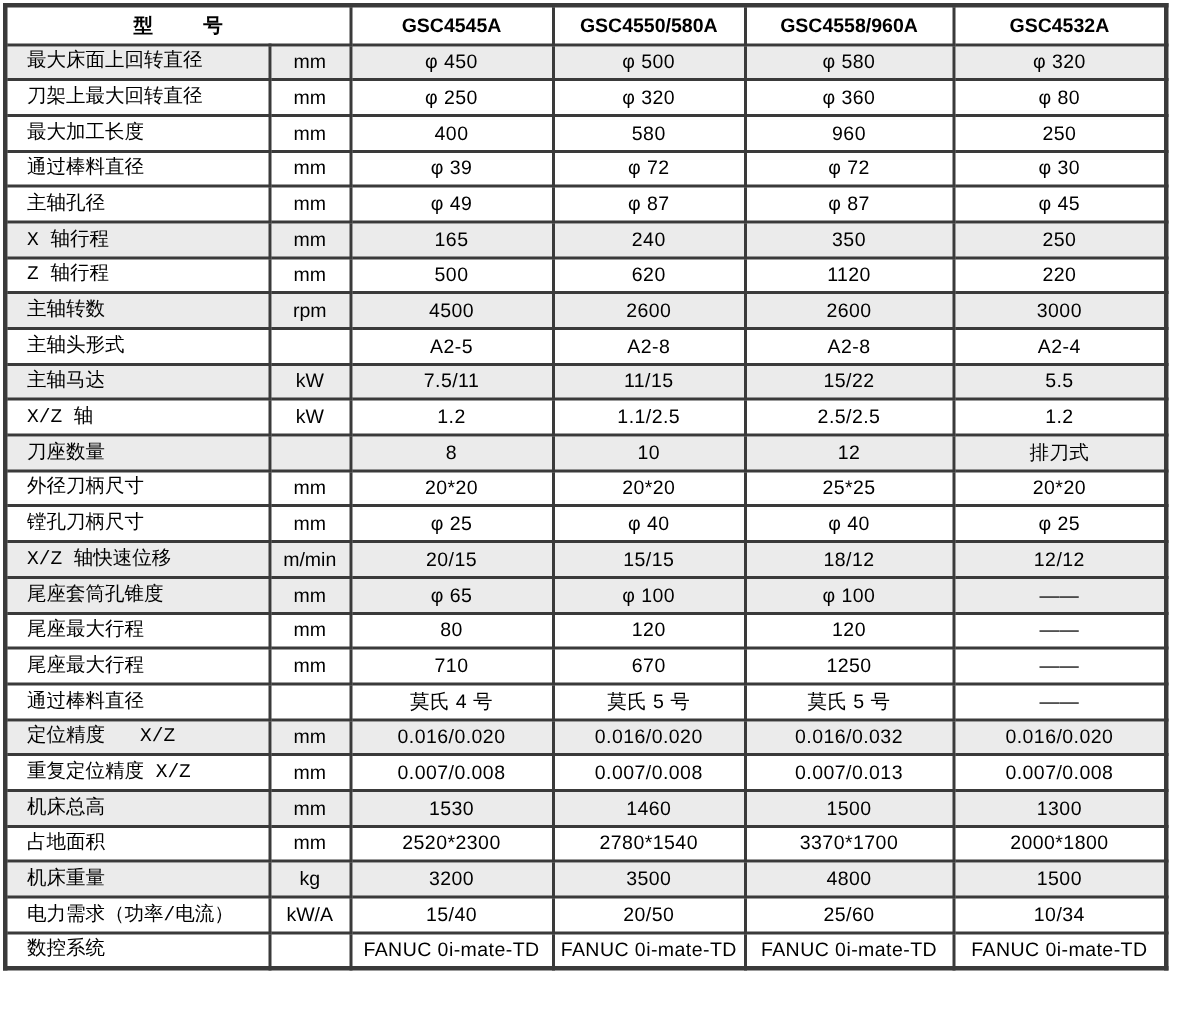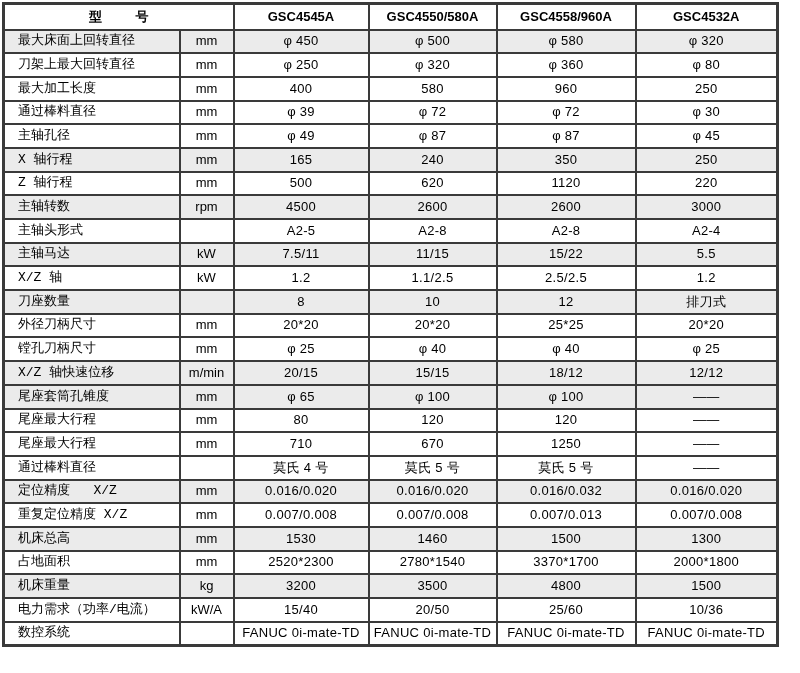--- a/index.html
+++ b/index.html
@@ -262,21 +262,21 @@
         <td class="value">3500</td>
         <td class="value">4800</td>
         <td class="value">1500</td>
       </tr>
       <tr>
         <td class="label">电力需求（功率/电流）</td>
         <td class="unit">kW/A</td>
         <td class="value">15/40</td>
         <td class="value">20/50</td>
         <td class="value">25/60</td>
-        <td class="value">10/36</td>
+        <td class="value">10/34</td>
       </tr>
       <tr>
         <td class="label">数控系统</td>
         <td class="unit"></td>
         <td class="value">FANUC 0i-mate-TD</td>
         <td class="value">FANUC 0i-mate-TD</td>
         <td class="value">FANUC 0i-mate-TD</td>
         <td class="value">FANUC 0i-mate-TD</td>
       </tr>
     </tbody>

